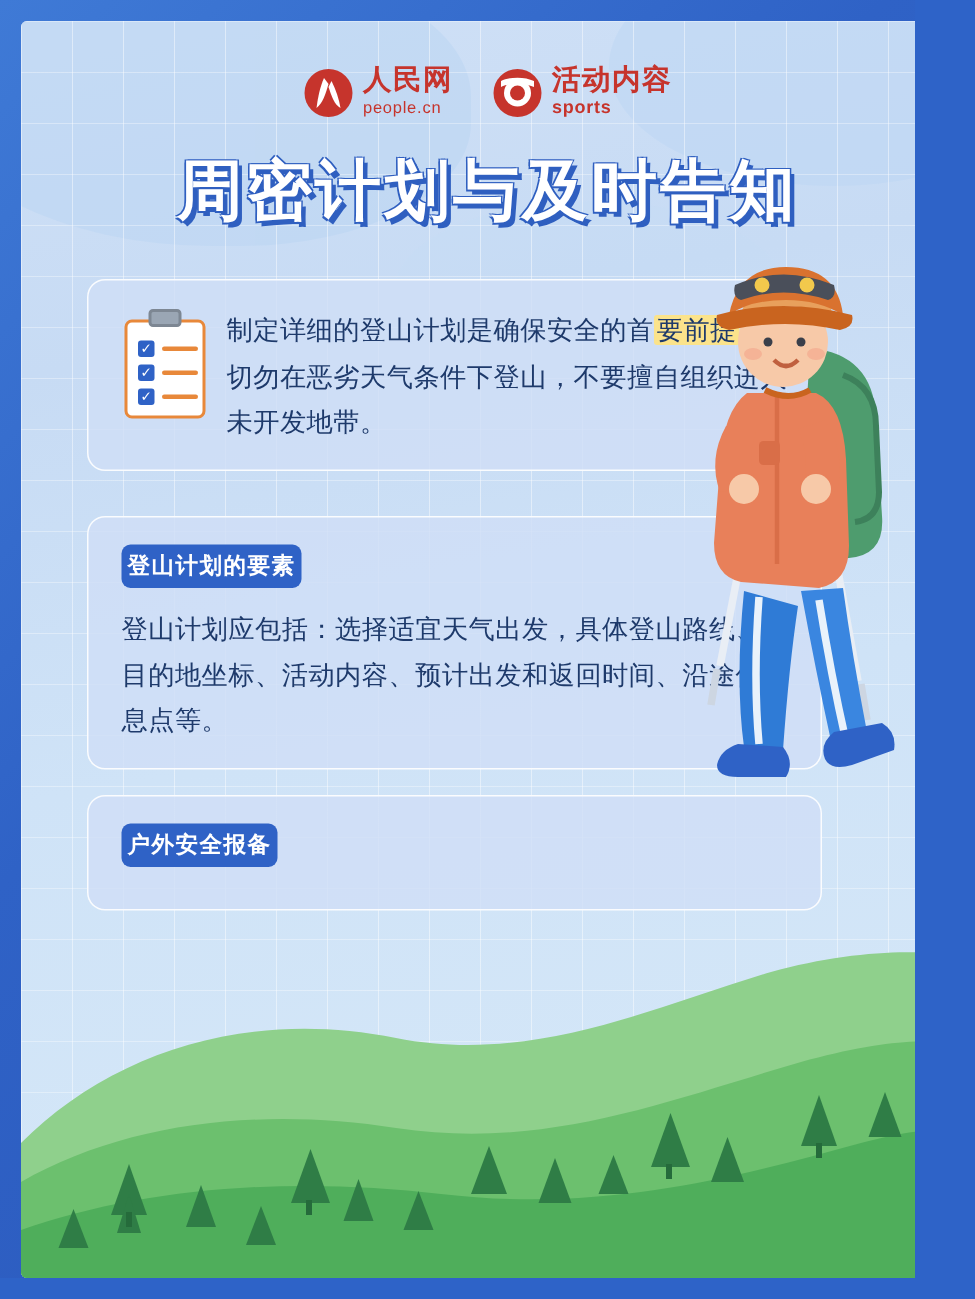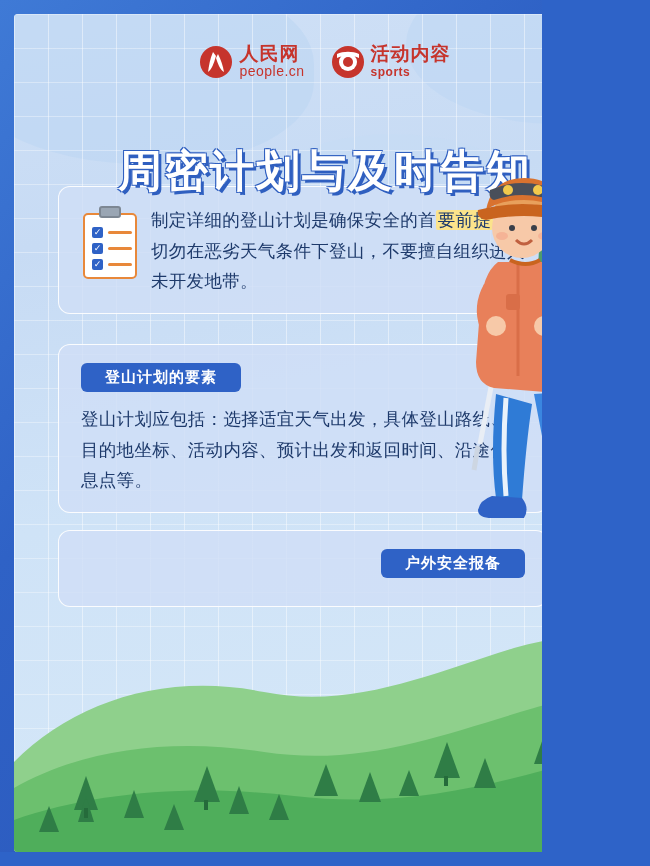--- a/index.html
+++ b/index.html
@@ -5,21 +5,21 @@
   * { box-sizing: border-box; }
   html, body { margin:0; padding:0; }
   body {
     width: 650px; height: 866px;
     font-family: "Liberation Sans", sans-serif;
     background: #2e63c8;
     overflow: hidden;
   }
   .poster {
     position: relative;
-    width: 542px; height: 866px;
+    width: 610px; height: 866px;
     background:
       linear-gradient(135deg, #3f7ad6 0%, #2f62c6 40%, #2a55b8 100%);
     overflow: hidden;
   }
   
   .card {
     position: absolute;
     left: 14px; top: 14px;
     width: 622px; height: 838px;
     background: linear-gradient(170deg,#cfe0f6 0%, #c7dbf4 25%, #cfe3f7 55%, #d6e8f8 100%);
@@ -46,33 +46,32 @@
   
   .logos {
     position:absolute; top:30px; left:0; width:100%;
     display:flex; justify-content:center; align-items:center; gap:26px;
     z-index: 6;
   }
   .logo { display:flex; align-items:center; gap:6px; }
   .logo .mark { width:34px; height:34px; position:relative; }
   .logo .txt { line-height:1; }
   .logo .txt .l1 { font-size:19px; font-weight:bold; color:#c6342c; letter-spacing:1px;}
-  .logo .txt .l2 { font-size:14px; color:#c6342c; letter-spacing:.5px; margin-top:2px;}
+  .logo .txt .l2 { font-size:11px; color:#c6342c; letter-spacing:.5px; margin-top:2px;}
   .logo2 .txt .l2 { font-weight:bold; font-size:12px; }
 
   
   .title {
     position:absolute; top:84px; left:0; width:100%;
     text-align:center;
     font-size:44px; font-weight:bold;
     letter-spacing:2px;
     color:#ffffff;
     text-shadow: 3px 3px 0 #2f5fc0, -1px -1px 0 #2f5fc0, 1px -1px 0 #2f5fc0, -1px 1px 0 #2f5fc0;
     z-index:6;
-    margin-top:44px;
   }
 
   
   .block {
     position:absolute;
     left:44px;
     width:490px;
     background: rgba(207,222,247,0.82);
     border: 1px solid rgba(255,255,255,0.9);
     border-radius: 12px;
@@ -83,29 +82,29 @@
     margin:0;
     font-size:17.5px;
     line-height: 1.75;
     color:#1e3a6b;
     letter-spacing:0.3px;
   }
   .hl { background:#fbe38b; padding:0 2px; border-radius:2px; }
 
   #block1 { top:172px; width:492px; padding-left:92px; min-height:124px; }
   #block2 { top:330px; }
-  #block3 { top:516px;text-align:right; }
+  #block3 { top:516px; }
 
   .tag {
     display:inline-block;
     background:#2f62c6;
     color:#fff;
     font-size:15px;
     font-weight:bold;
-    padding:5px 24px;
+    padding:5px 4px;
     border-radius:6px;
     margin-bottom:12px;
     letter-spacing:1px;
   }
 
   
   .clipboard {
     position:absolute; left:24px; top:26px;
     width:54px; height:66px;
     background:#fff;

